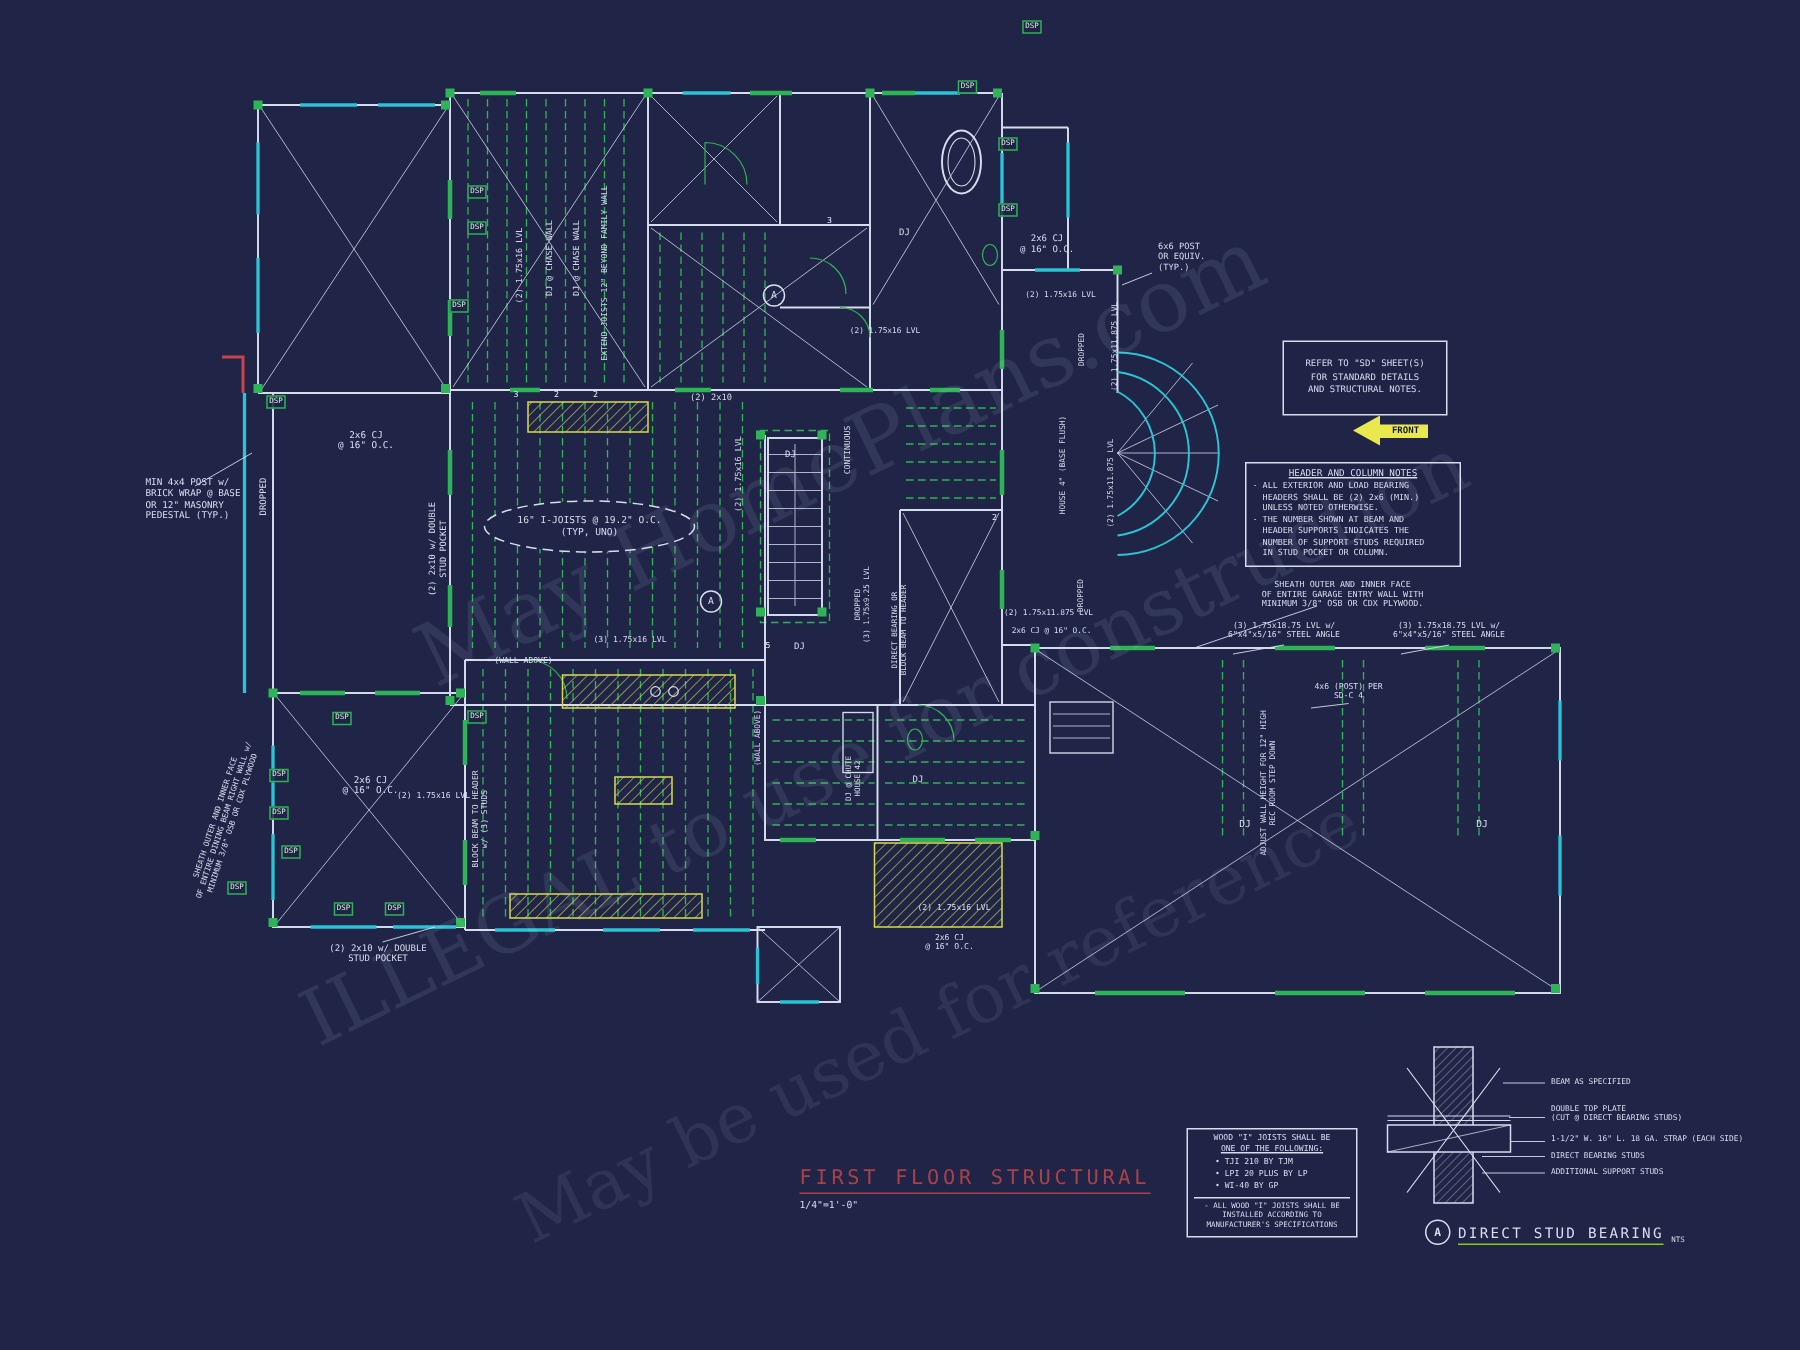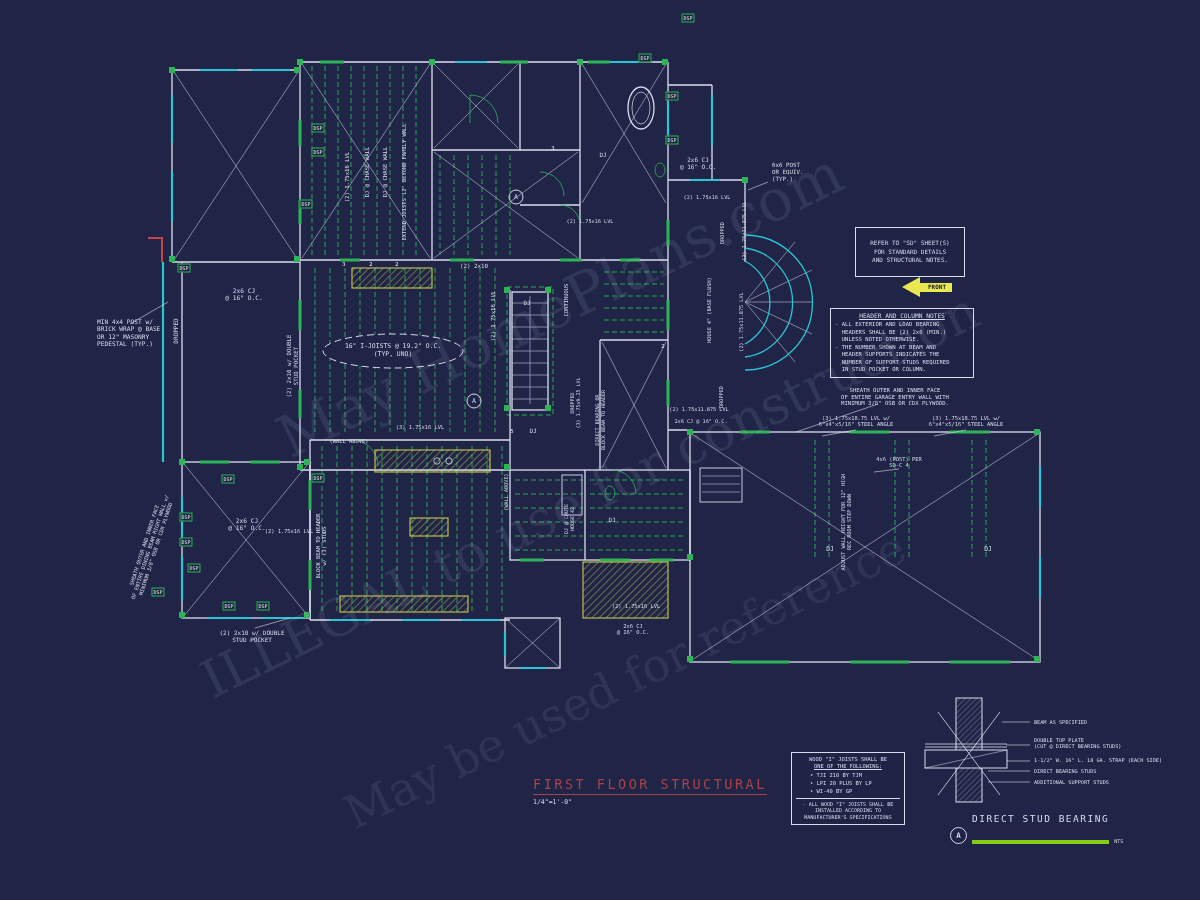--- a/index.html
+++ b/index.html
@@ -33,21 +33,21 @@
             text-align:center;font-size:5px;line-height:1.35;}
   .titleblock{position:absolute;left:533px;top:757px;z-index:4;margin-top:17px;}
   .sheettitle{display:inline-block;font-size:13.5px;letter-spacing:2.5px;color:#a84248;
               border-bottom:1.5px solid #a84248;padding-bottom:2px;}
   .sheetscale{font-size:6.5px;color:#d8ddee;margin-top:3px;}
   .detailtitle{position:absolute;left:950px;top:813px;z-index:4;display:flex;
                align-items:flex-end;gap:5px;color:#d8ddee;}
   .circ2{width:15px;height:15px;border:1.3px solid #d8ddee;border-radius:50%;
          display:inline-flex;align-items:center;justify-content:center;
          font-size:7.5px;font-weight:bold;}
-  .dtname{font-size:9.5px;letter-spacing:1.5px;border-bottom:4px solid #84cc16;padding-bottom:16px;}
+  .dtname{font-size:9.5px;letter-spacing:1.5px;border-bottom:1px solid #84cc16;padding-bottom:1px;}
   .dtnts{font-size:5px;}
 </style>
 </head>
 <body>
 
 <div class="canvas">
 
   <svg width="1200" height="900" viewBox="0 0 1200 900">
     <defs>
       <pattern id="hy" width="5" height="5" patternTransform="rotate(45)" patternUnits="userSpaceOnUse">

